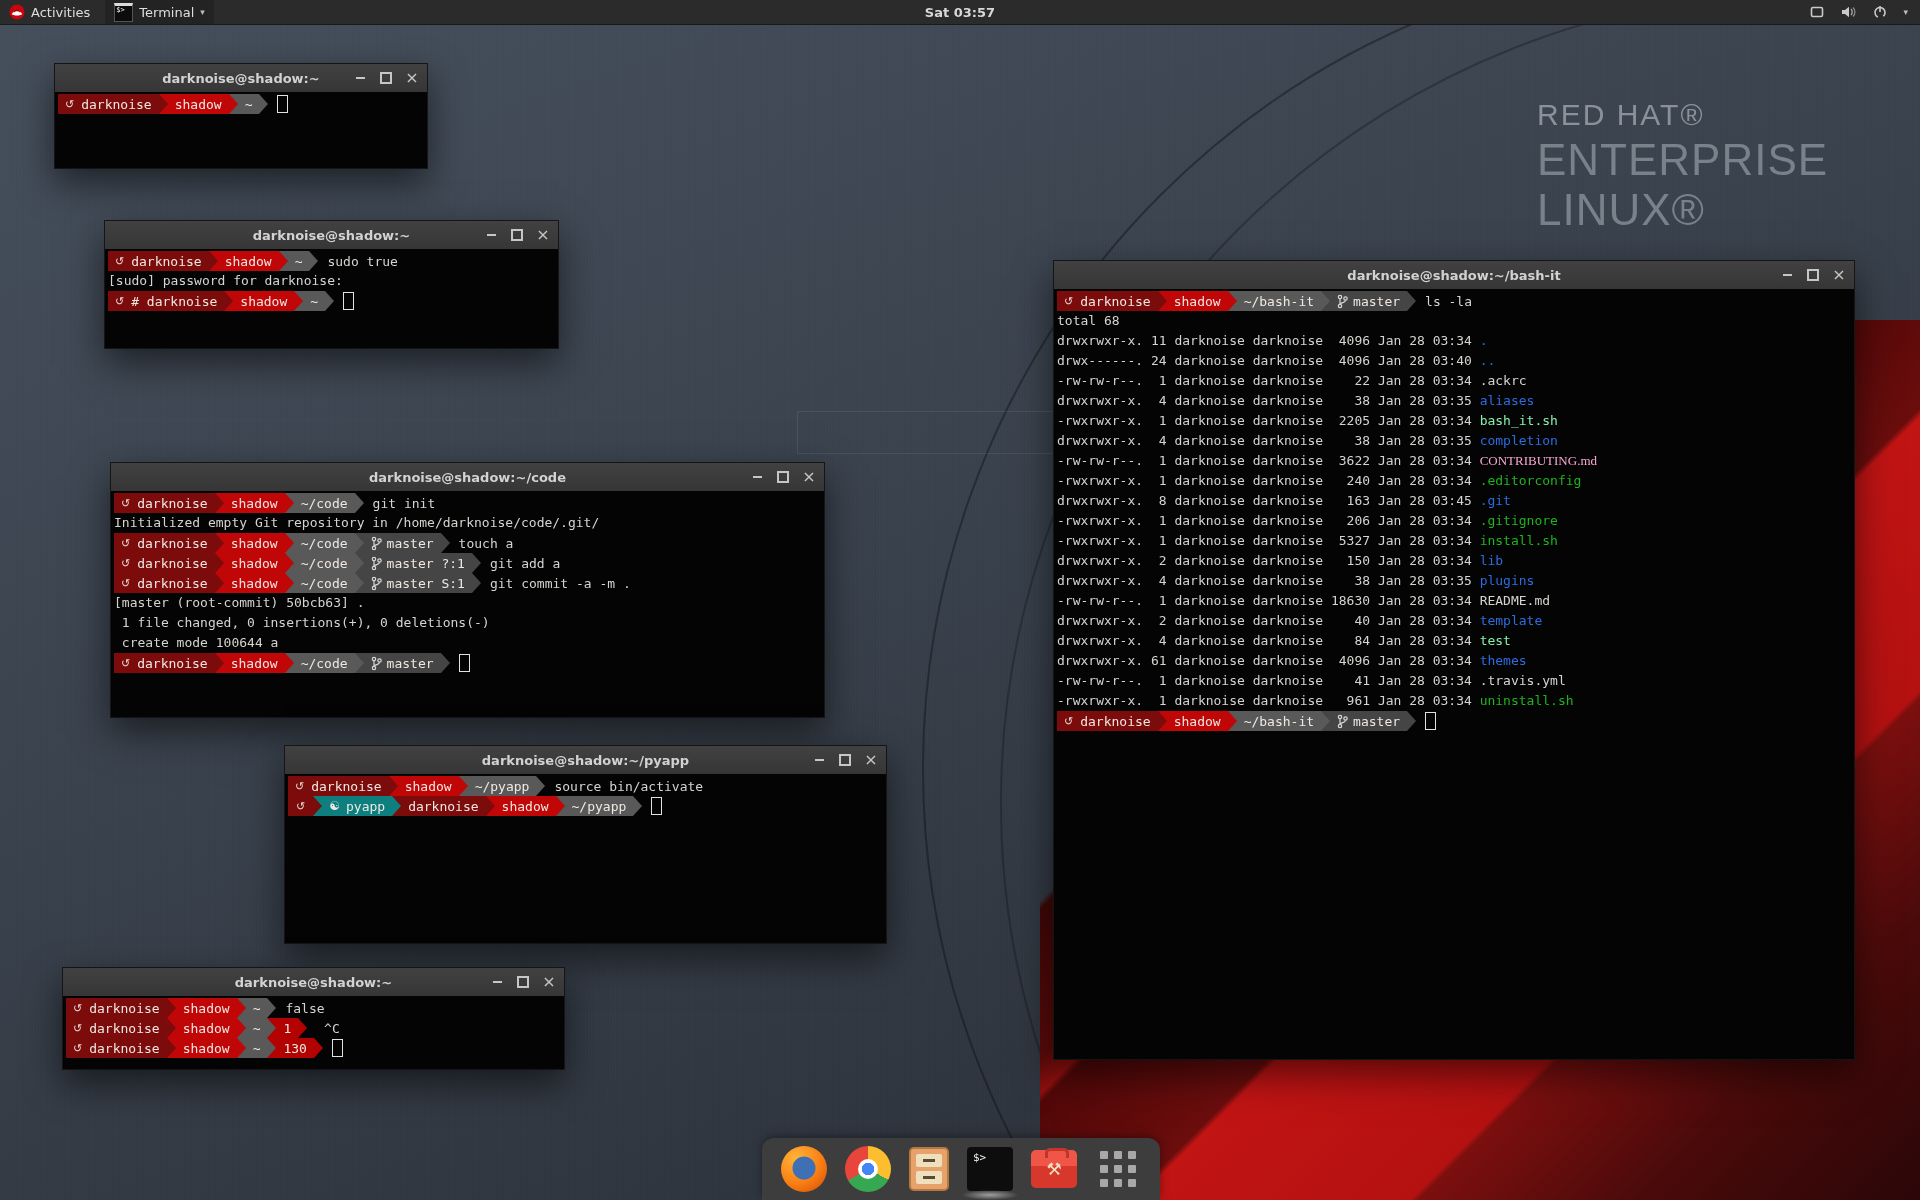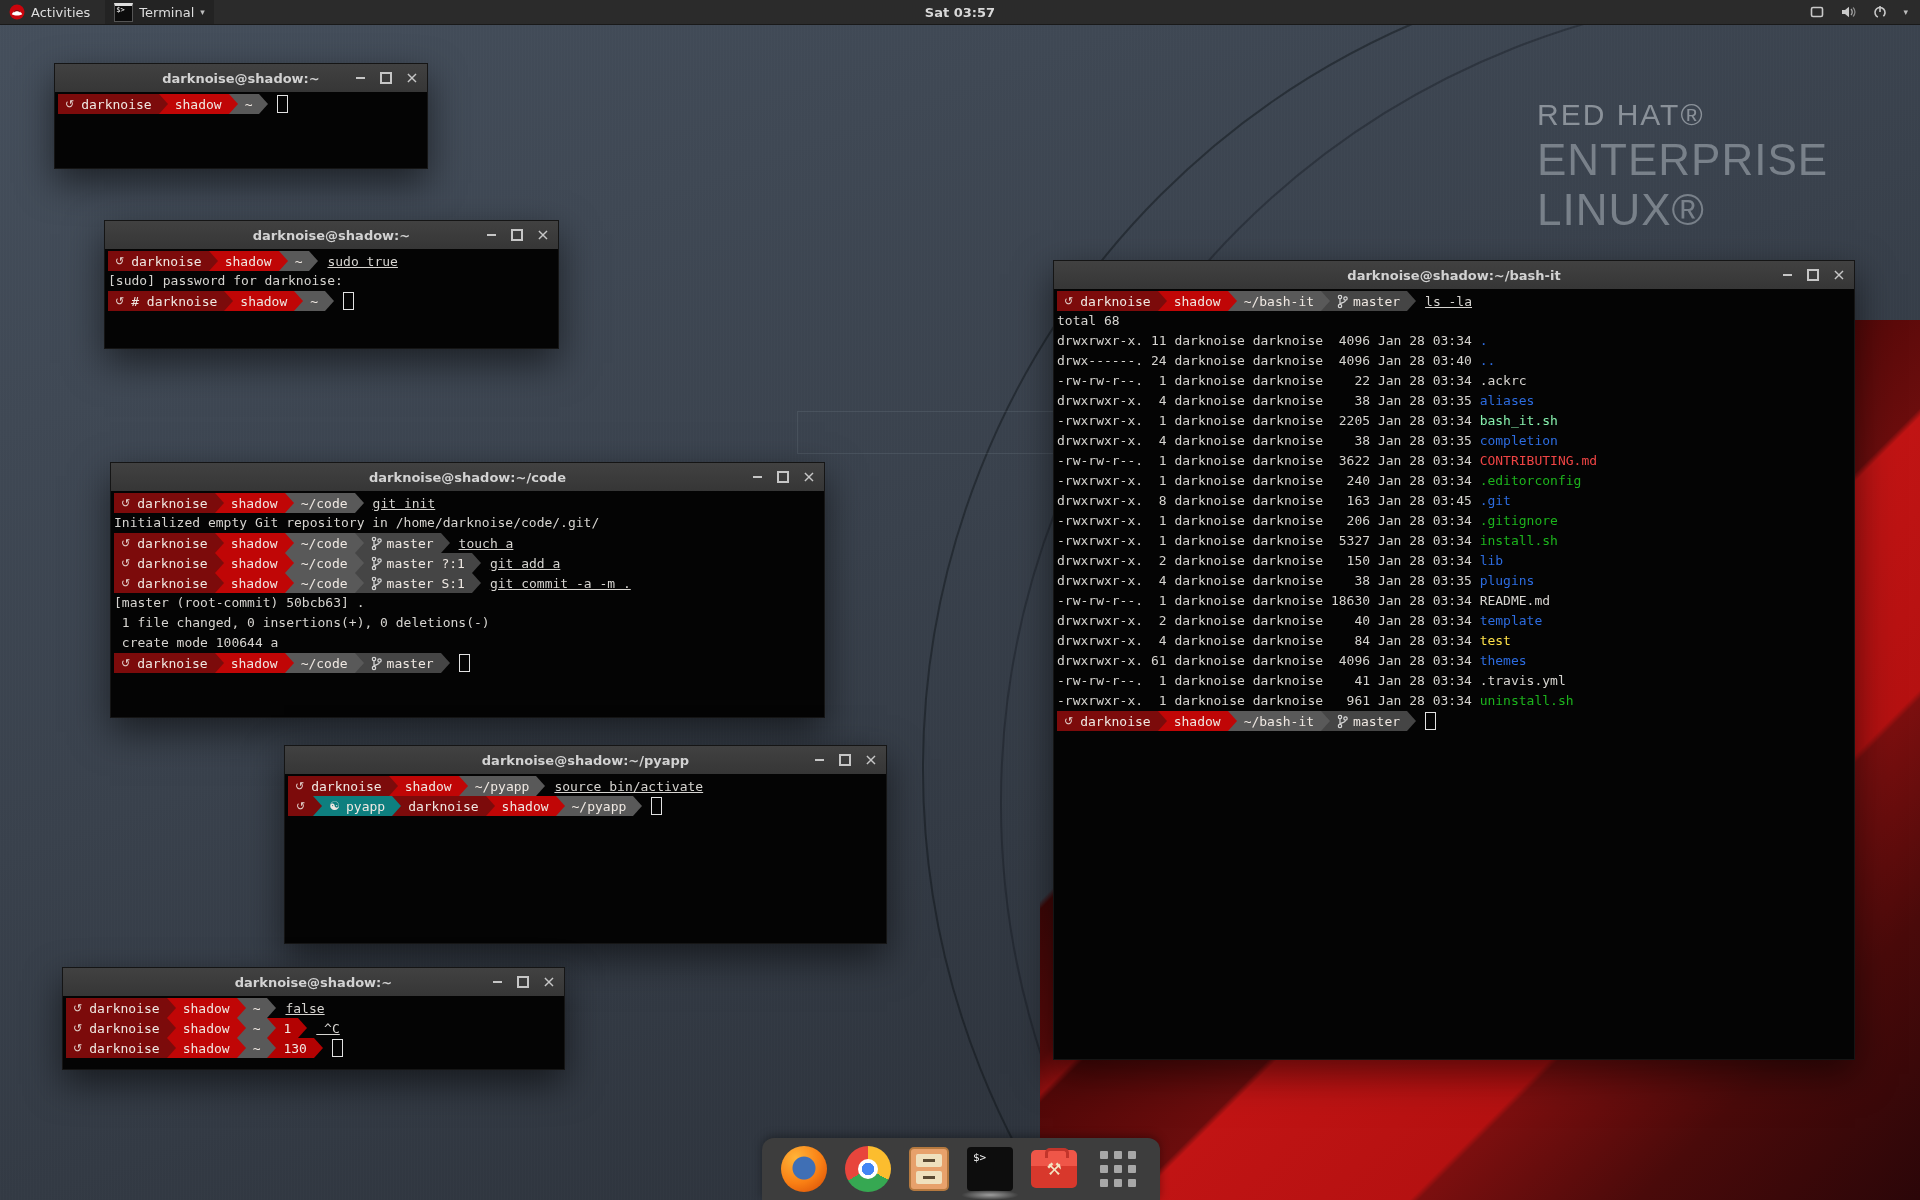--- a/index.html
+++ b/index.html
@@ -53,21 +53,21 @@
   .wb-min i{display:block;width:9px;height:2px;background:#c6c6c6;}
   .wb-max i{display:block;width:8px;height:8px;border:2px solid #c6c6c6;}
   .wb-close{color:#c6c6c6;font-size:16px;line-height:1;}
 
   .tbody{position:absolute;top:28px;left:0;right:0;bottom:0;background:#040404;overflow:hidden;
     padding:2px 0 0 3px;font-family:"DejaVu Sans Mono",monospace;font-size:13px;color:#d6d4d0;}
   .trow{display:flex;align-items:stretch;height:20px;white-space:pre;}
   .out{display:block;line-height:20px;height:20px;white-space:pre;}
   .seg{display:flex;align-items:center;padding:0 7px;color:#efe8e2;}
   .sep{width:0;height:0;border-style:solid;border-width:10px 0 10px 9px;border-color:transparent;flex:none;}
-  .cmd{display:flex;align-items:center;padding-left:9px;text-decoration:underline;}
+  .cmd{display:flex;align-items:center;padding-left:9px;}
   .cursor{align-self:center;width:9px;height:16px;border:1px solid #e2e2e2;margin-left:9px;flex:none;}
   .picon-glyph{font-size:11px;opacity:.9;margin-right:7px;font-family:"DejaVu Sans",sans-serif;}
   .seg.only-icon .picon-glyph{margin:0 1px;}
   .py-glyph{font-size:12px;margin-right:6px;font-family:"DejaVu Sans",sans-serif;}
   .git-ic{display:flex;align-items:center;margin-right:5px;}
 
   
   .dock{position:absolute;left:762px;bottom:0;width:398px;height:62px;z-index:55;background:#3d3d3d;
     border-radius:12px 12px 0 0;display:flex;align-items:center;justify-content:center;gap:18px;
     box-shadow:0 -2px 10px rgba(0,0,0,.35);}
@@ -253,30 +253,30 @@
                   <circle cx="8.5" cy="4.5" r="1.7" fill="none" stroke="#d8d8d8" stroke-width="1.2"></circle>
                   <path d="M3 4.7v5.6 M8.5 6.2c0 2.5-3.5 2-5 3.5" fill="none" stroke="#d8d8d8" stroke-width="1.2"></path>
                 </svg></span>master</span><span class="sep" style="border-left-color: rgb(69, 69, 69); background: transparent;"></span><span class="cmd">ls -la</span></div>
           <div class="out">total 68</div>
           <div class="out"><span>drwxrwxr-x. 11 darknoise darknoise  4096 Jan 28 03:34 </span><span style="color: rgb(45, 108, 224);">.</span></div>
           <div class="out"><span>drwx------. 24 darknoise darknoise  4096 Jan 28 03:40 </span><span style="color: rgb(45, 108, 224);">..</span></div>
           <div class="out"><span>-rw-rw-r--.  1 darknoise darknoise    22 Jan 28 03:34 </span><span style="color: rgb(214, 212, 208);">.ackrc</span></div>
           <div class="out"><span>drwxrwxr-x.  4 darknoise darknoise    38 Jan 28 03:35 </span><span style="color: rgb(45, 108, 224);">aliases</span></div>
           <div class="out"><span>-rwxrwxr-x.  1 darknoise darknoise  2205 Jan 28 03:34 </span><span style="color: #86efac;">bash_it.sh</span></div>
           <div class="out"><span>drwxrwxr-x.  4 darknoise darknoise    38 Jan 28 03:35 </span><span style="color: rgb(45, 108, 224);">completion</span></div>
-          <div class="out"><span>-rw-rw-r--.  1 darknoise darknoise  3622 Jan 28 03:34 </span><span style="color: #ef4444;">CONTRIBUTING.md</span></div>
+          <div class="out"><span>-rw-rw-r--.  1 darknoise darknoise  3622 Jan 28 03:34 </span><span style="color: #f9a8d4; font-family: Liberation Serif, serif;">CONTRIBUTING.md</span></div>
           <div class="out"><span>-rwxrwxr-x.  1 darknoise darknoise   240 Jan 28 03:34 </span><span style="color: rgb(29, 180, 29);">.editorconfig</span></div>
           <div class="out"><span>drwxrwxr-x.  8 darknoise darknoise   163 Jan 28 03:45 </span><span style="color: rgb(45, 108, 224);">.git</span></div>
           <div class="out"><span>-rwxrwxr-x.  1 darknoise darknoise   206 Jan 28 03:34 </span><span style="color: rgb(29, 180, 29);">.gitignore</span></div>
           <div class="out"><span>-rwxrwxr-x.  1 darknoise darknoise  5327 Jan 28 03:34 </span><span style="color: rgb(29, 180, 29); text-align: right;">install.sh</span></div>
           <div class="out"><span>drwxrwxr-x.  2 darknoise darknoise   150 Jan 28 03:34 </span><span style="color: rgb(45, 108, 224);">lib</span></div>
           <div class="out"><span>drwxrwxr-x.  4 darknoise darknoise    38 Jan 28 03:35 </span><span style="color: rgb(45, 108, 224);">plugins</span></div>
           <div class="out"><span>-rw-rw-r--.  1 darknoise darknoise 18630 Jan 28 03:34 </span><span style="color: rgb(214, 212, 208);">README.md</span></div>
           <div class="out"><span>drwxrwxr-x.  2 darknoise darknoise    40 Jan 28 03:34 </span><span style="color: rgb(45, 108, 224);">template</span></div>
-          <div class="out"><span>drwxrwxr-x.  4 darknoise darknoise    84 Jan 28 03:34 </span><span style="color: #fde047;">test</span></div>
+          <div class="out"><span>drwxrwxr-x.  4 darknoise darknoise    84 Jan 28 03:34 </span><span style="color: #86efac;">test</span></div>
           <div class="out"><span>drwxrwxr-x. 61 darknoise darknoise  4096 Jan 28 03:34 </span><span style="color: rgb(45, 108, 224);">themes</span></div>
           <div class="out"><span>-rw-rw-r--.  1 darknoise darknoise    41 Jan 28 03:34 </span><span style="color: rgb(214, 212, 208);">.travis.yml</span></div>
           <div class="out"><span>-rwxrwxr-x.  1 darknoise darknoise   961 Jan 28 03:34 </span><span style="color: rgb(29, 180, 29);">uninstall.sh</span></div>
           <div class="trow"><span class="seg" style="background: rgb(124, 11, 11);"><span class="picon-glyph">↺</span>darknoise</span><span class="sep" style="border-left-color: rgb(124, 11, 11); background: rgb(192, 6, 6);"></span><span class="seg" style="background: rgb(192, 6, 6);">shadow</span><span class="sep" style="border-left-color: rgb(192, 6, 6); background: rgb(89, 89, 89);"></span><span class="seg" style="background: rgb(89, 89, 89);">~/bash-it</span><span class="sep" style="border-left-color: rgb(89, 89, 89); background: rgb(69, 69, 69);"></span><span class="seg" style="background: rgb(69, 69, 69);"><span class="git-ic"><svg width="11" height="15" viewBox="0 0 11 15">
                   <circle cx="3" cy="3" r="1.7" fill="none" stroke="#d8d8d8" stroke-width="1.2"></circle>
                   <circle cx="3" cy="12" r="1.7" fill="none" stroke="#d8d8d8" stroke-width="1.2"></circle>
                   <circle cx="8.5" cy="4.5" r="1.7" fill="none" stroke="#d8d8d8" stroke-width="1.2"></circle>
                   <path d="M3 4.7v5.6 M8.5 6.2c0 2.5-3.5 2-5 3.5" fill="none" stroke="#d8d8d8" stroke-width="1.2"></path>
                 </svg></span>master</span><span class="sep" style="border-left-color: rgb(69, 69, 69); background: transparent;"></span><span class="cursor"></span></div>
         </div>

